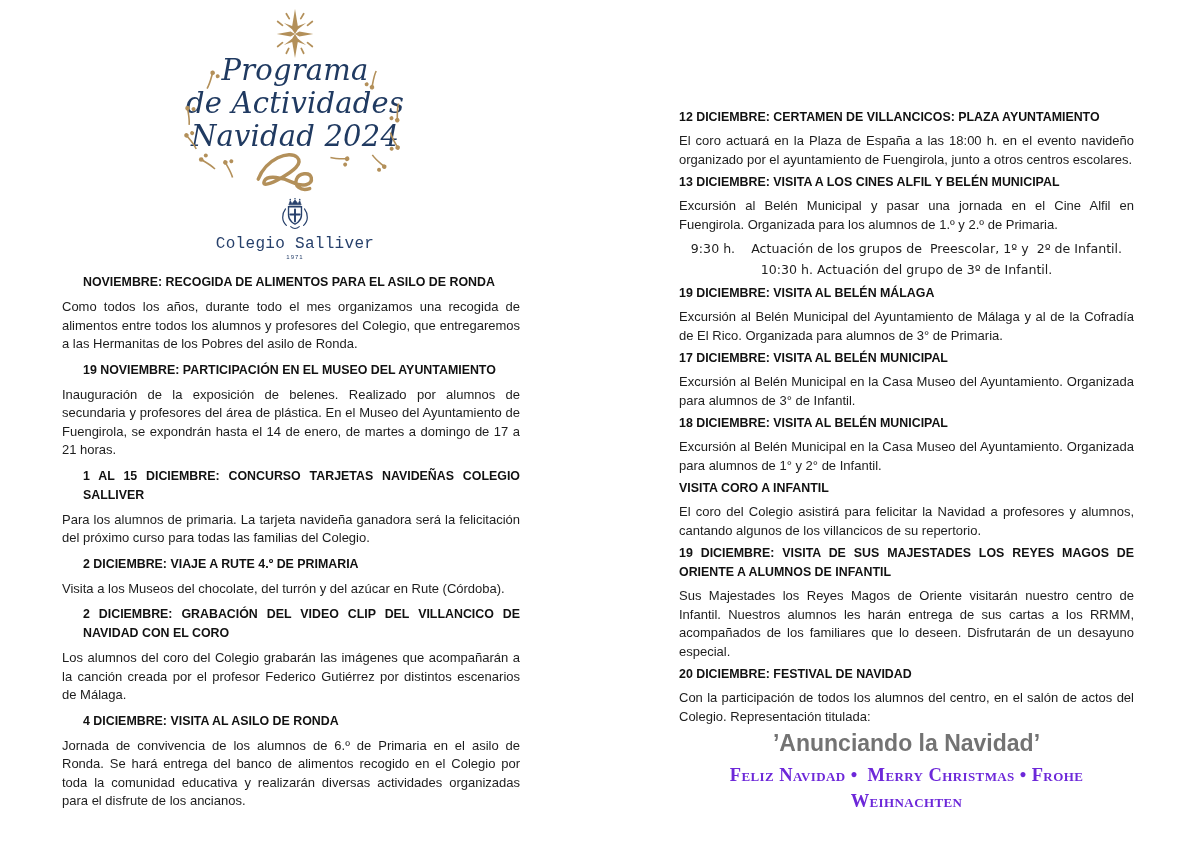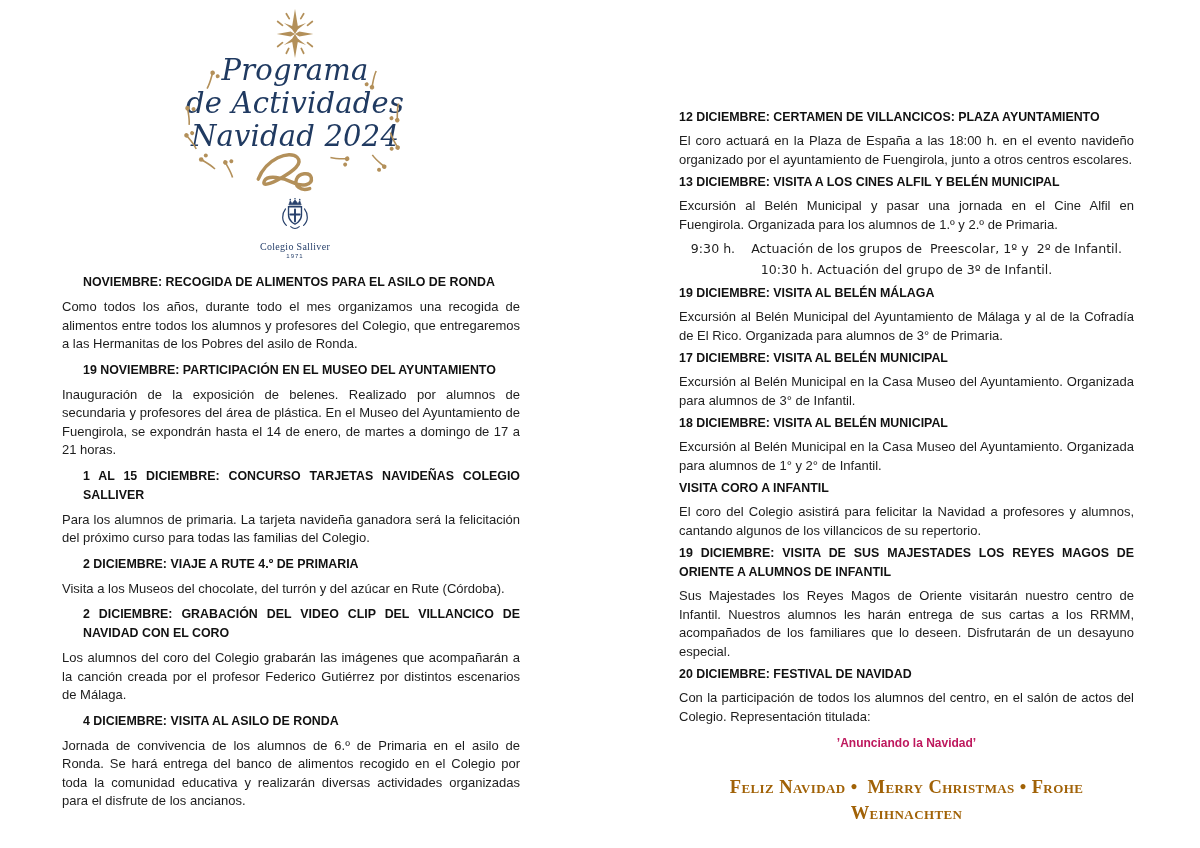--- a/index.html
+++ b/index.html
@@ -8,44 +8,44 @@
         font-family:"Liberation Sans",sans-serif;color:#1d1d1d;}
 
   
   .brand{position:absolute;left:180px;top:8px;width:230px;height:250px;text-align:center;}
   .star{display:block;margin:0 auto;}
   .title{margin-top:-6px;font-family:"DejaVu Serif",serif;font-style:italic;
          font-size:29px;line-height:33px;color:#203a61;letter-spacing:.2px;}
   .flourish{position:absolute;left:72px;top:140px;}
   .sprig{position:absolute;width:20px;height:20px;}
   .crest{display:block;margin:44px auto 0;}
-  .school-name{font-family:Liberation Serif, serif;font-size:10px;color:#27406b;letter-spacing:.3px;margin-top:8px;}
+  .school-name{font-family:Liberation Mono, monospace;font-size:16px;color:#27406b;letter-spacing:.3px;margin-top:2px;}
   .school-year{font-size:6px;color:#27406b;letter-spacing:1px;margin-top:1px;}
 
   
   .col{position:absolute;}
   .col-left{left:62px;top:273px;width:458px;}
   .col-right{left:679px;top:108px;width:455px;}
   .evt{margin:0;}
   .evt h2{font-size:12.4px;line-height:19px;font-weight:700;color:#111;margin:0;
           text-align:justify;
           text-decoration-thickness:1.4px;text-underline-offset:3px;}
   .col-left  .evt h2{margin-bottom:6px;padding-left:21px;}
   .col-right .evt h2{margin-bottom:5px;}
   .evt p{font-size:13px;line-height:18.5px;margin:0;text-align:justify;}
   .col-left  .evt p{margin-bottom:7px;}
   .col-right .evt p{margin-bottom:4px;}
   .evt p.schedule{font-family:"DejaVu Sans",sans-serif;font-size:12.6px;line-height:21px;
                   text-align:center;white-space:pre-wrap;margin-bottom:0;}
   .evt p.schedule:last-child{margin-bottom:4px;}
 
-  .play-title{font-weight:700;font-size:12px;line-height:26px;text-align:center;
-              color:#be185d;margin:4px 0 18px;}
+  .play-title{font-weight:700;font-size:23px;line-height:26px;text-align:center;
+              color:#737373;margin:4px 0 6px;}
   .greetings{font-family:"Liberation Serif",serif;font-variant:small-caps;font-weight:600;
-             font-size:18.5px;line-height:26px;color:#a16207;text-align:center;
+             font-size:18.5px;line-height:26px;color:#6d28d9;text-align:center;
              letter-spacing:.4px;white-space:pre-wrap;margin:0;}
 </style>
 </head>
 <body>
 
 <div class="page">
 
   <header class="brand">
 
     <svg class="star" width="46" height="52" viewBox="0 0 46 54">

